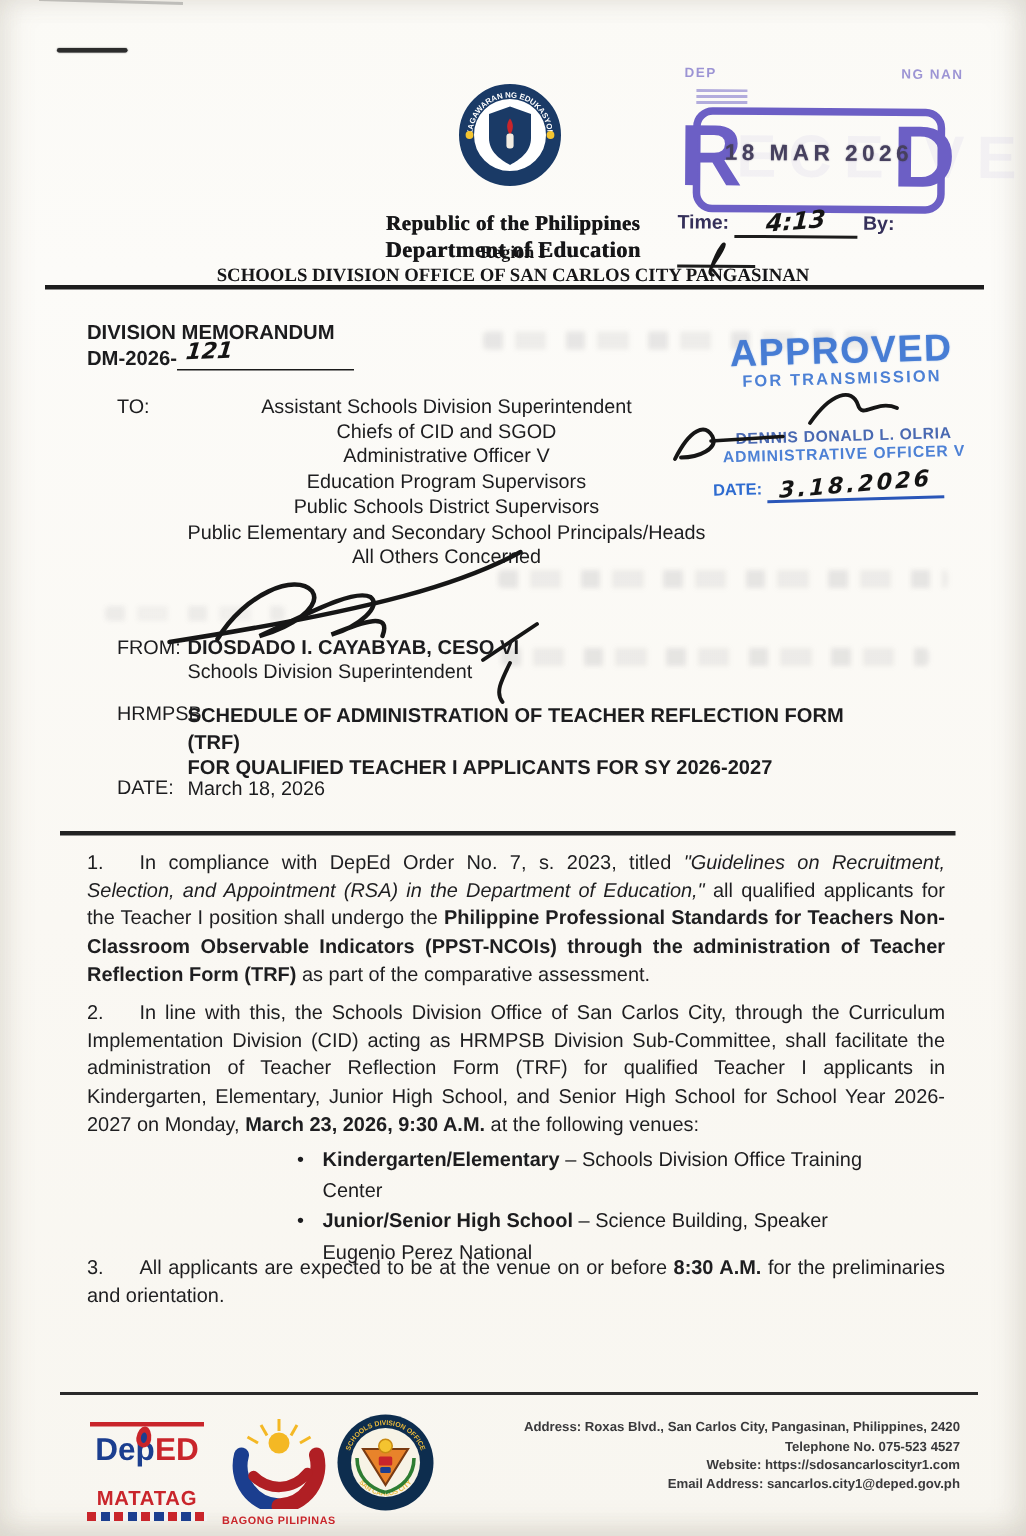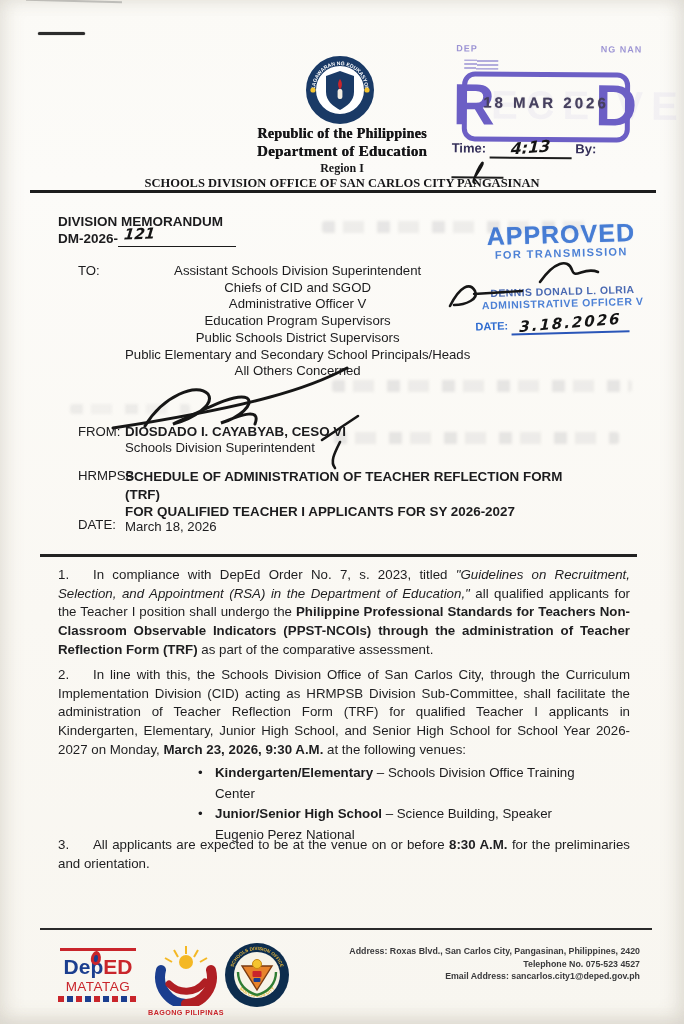--- a/index.html
+++ b/index.html
@@ -10,21 +10,21 @@
     font-family:"Liberation Sans",sans-serif;color:#1c1c1e;overflow:hidden;
   }
   .abs{position:absolute;}
   
   .artifact-line{left:38px;top:32px;width:47px;height:3px;background:#2c2c2c;border-radius:2px;box-shadow:0 0 1px #555;}
   .artifact-top{left:26px;top:0;width:96px;height:2px;background:rgba(70,70,70,.28);transform:rotate(1.5deg);}
   .bleed{filter:blur(1.7px);border-radius:3px;
     background:repeating-linear-gradient(90deg,rgba(125,125,132,.16) 0 13px,transparent 13px 21px,rgba(125,125,132,.11) 21px 42px,transparent 42px 55px);}
   
   .hdr-text{left:0;width:684px;text-align:center;font-family:"Liberation Serif",serif;color:#161618;}
-  .blackletter{font-weight:bold;letter-spacing:.3px;text-shadow:.4px 0 0 #161618;}
+  .blackletter{font-weight:bold;letter-spacing:.3px;text-shadow:.4px 0 0 #161618;margin-top:16px;}
   .hdr-office{font-weight:bold;font-size:12.5px;}
   .hdr-rule{left:30px;top:190px;width:626px;height:2.5px;background:#1d1d1d;}
   
   .rcv{left:452px;top:40px;width:192px;height:122px;transform:rotate(.4deg);color:#6a5ec2;}
   .rcv-arc{position:absolute;top:4px;font-size:9px;font-weight:bold;letter-spacing:1px;opacity:.65;color:#6a5ec2;}
   .rcv-marks{position:absolute;left:12px;top:20px;width:34px;height:10px;opacity:.5;
     background:repeating-linear-gradient(180deg,#6a5ec2 0 2px,transparent 2px 4px);}
   .rcv-box{position:absolute;left:10px;top:32px;width:158px;height:60px;border:5px solid #6c5fc5;border-radius:13px;}
   .rcv-letter{position:absolute;top:-6px;font-size:58px;font-weight:bold;font-family:"Liberation Sans",sans-serif;color:#6c5fc5;}
   .rcv-letter.l{left:-14px;}
@@ -74,21 +74,21 @@
   
   .ftr-rule{left:40px;top:928px;width:612px;height:2.4px;background:#2a2a2a;}
   .ftr-text{right:44px;top:945px;width:320px;text-align:right;font-size:8.8px;font-weight:bold;color:#3a3a3c;line-height:12.6px;}
   .deped-logo{left:52px;top:948px;width:92px;text-align:center;}
   .deped-topline{width:76px;height:3px;background:#c9252b;margin:0 auto 6px auto;}
   .deped-word{font-size:21px;font-weight:bold;font-family:"Liberation Sans",sans-serif;position:relative;line-height:20px;}
   .deped-word .blue{color:#1b3e8f;}
   .deped-word .red{color:#c9252b;}
   .deped-flame{position:absolute;left:39px;top:-6px;width:10px;height:14px;background:#c9252b;border-radius:50% 50% 50% 50%/60% 60% 40% 40%;transform:rotate(8deg);}
   .deped-flame:after{content:"";position:absolute;left:3px;top:4px;width:4px;height:7px;background:#1b3e8f;border-radius:50%;}
-  .matatag{color:#c9252b;font-weight:normal;font-size:13.5px;letter-spacing:.5px;margin-top:2px;}
+  .matatag{color:#c9252b;font-weight:bold;font-size:13.5px;letter-spacing:.5px;margin-top:14px;}
   .matatag-banner{margin:2px auto 0 auto;width:80px;height:6px;
     background:repeating-linear-gradient(90deg,#c9252b 0 6px,#f2f2f2 6px 9px,#1b3e8f 9px 15px,#f2f2f2 15px 18px);}
   .bagong{left:146px;top:944px;width:80px;text-align:center;}
   .bagong-label{font-size:7.2px;font-weight:bold;color:#c9252b;letter-spacing:.4px;margin-top:-2px;}
   .sdo-seal{left:224px;top:942px;}
 </style>
 </head>
 <body>
 
 <div class="page">
@@ -284,16 +284,17 @@
     <path d="M52 30 C52 42 44 50 33 53" fill="none" stroke="#2e7d32" stroke-width="2.4"></path>
     <polygon points="18,24 48,24 33,48" fill="#e8832a" stroke="#7a3b12" stroke-width="1.4"></polygon>
     <circle cx="33" cy="22" r="4.5" fill="#f4c430" stroke="#c98a12" stroke-width="1"></circle>
     <rect x="28.5" y="29" width="9" height="6" rx="1" fill="#c9252b"></rect>
     <rect x="29.5" y="36" width="7" height="4" rx="1" fill="#1b3e8f"></rect>
   </svg>
 
   <div class="abs ftr-text">
     <div>Address: Roxas Blvd., San Carlos City, Pangasinan, Philippines, 2420</div>
     <div>Telephone No.  075-523 4527</div>
+    <div>Website: https://sdosancarloscityr1.com</div>
     <div>Email Address: sancarlos.city1@deped.gov.ph</div>
   </div>
 
 </div>
 
 </body></html>

